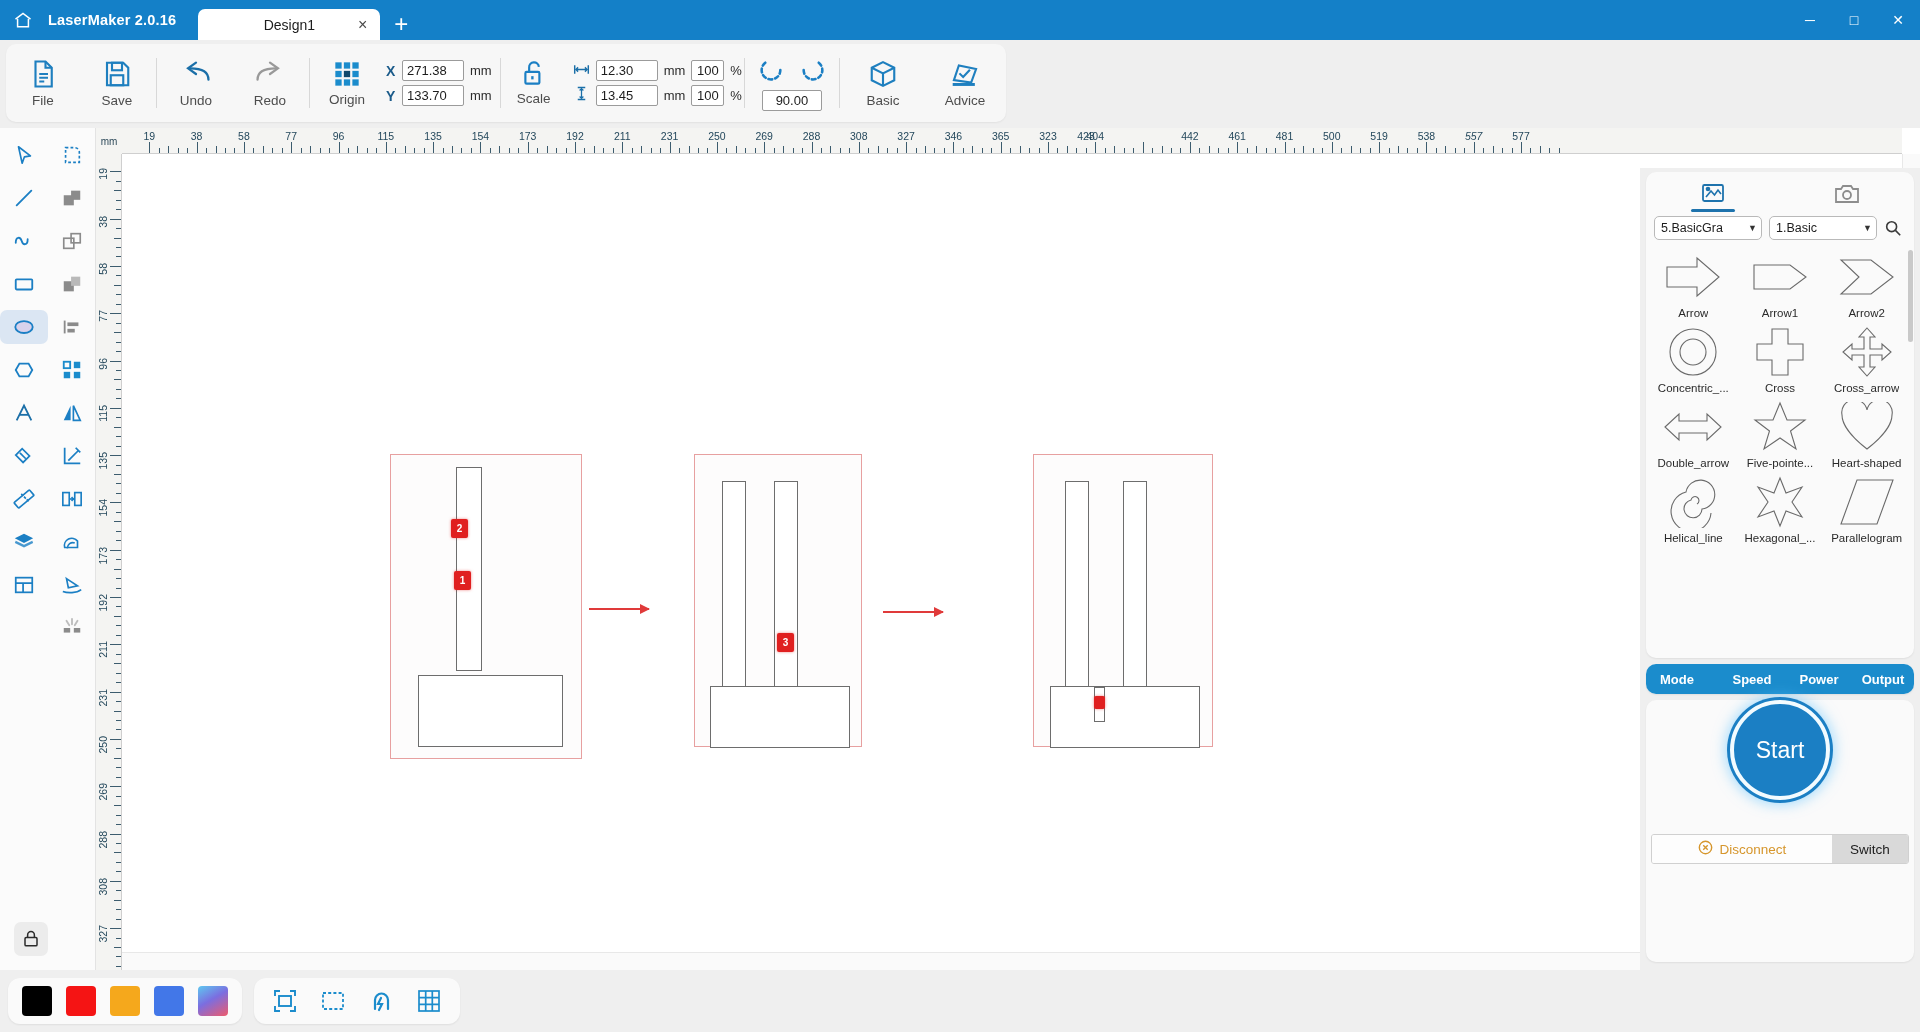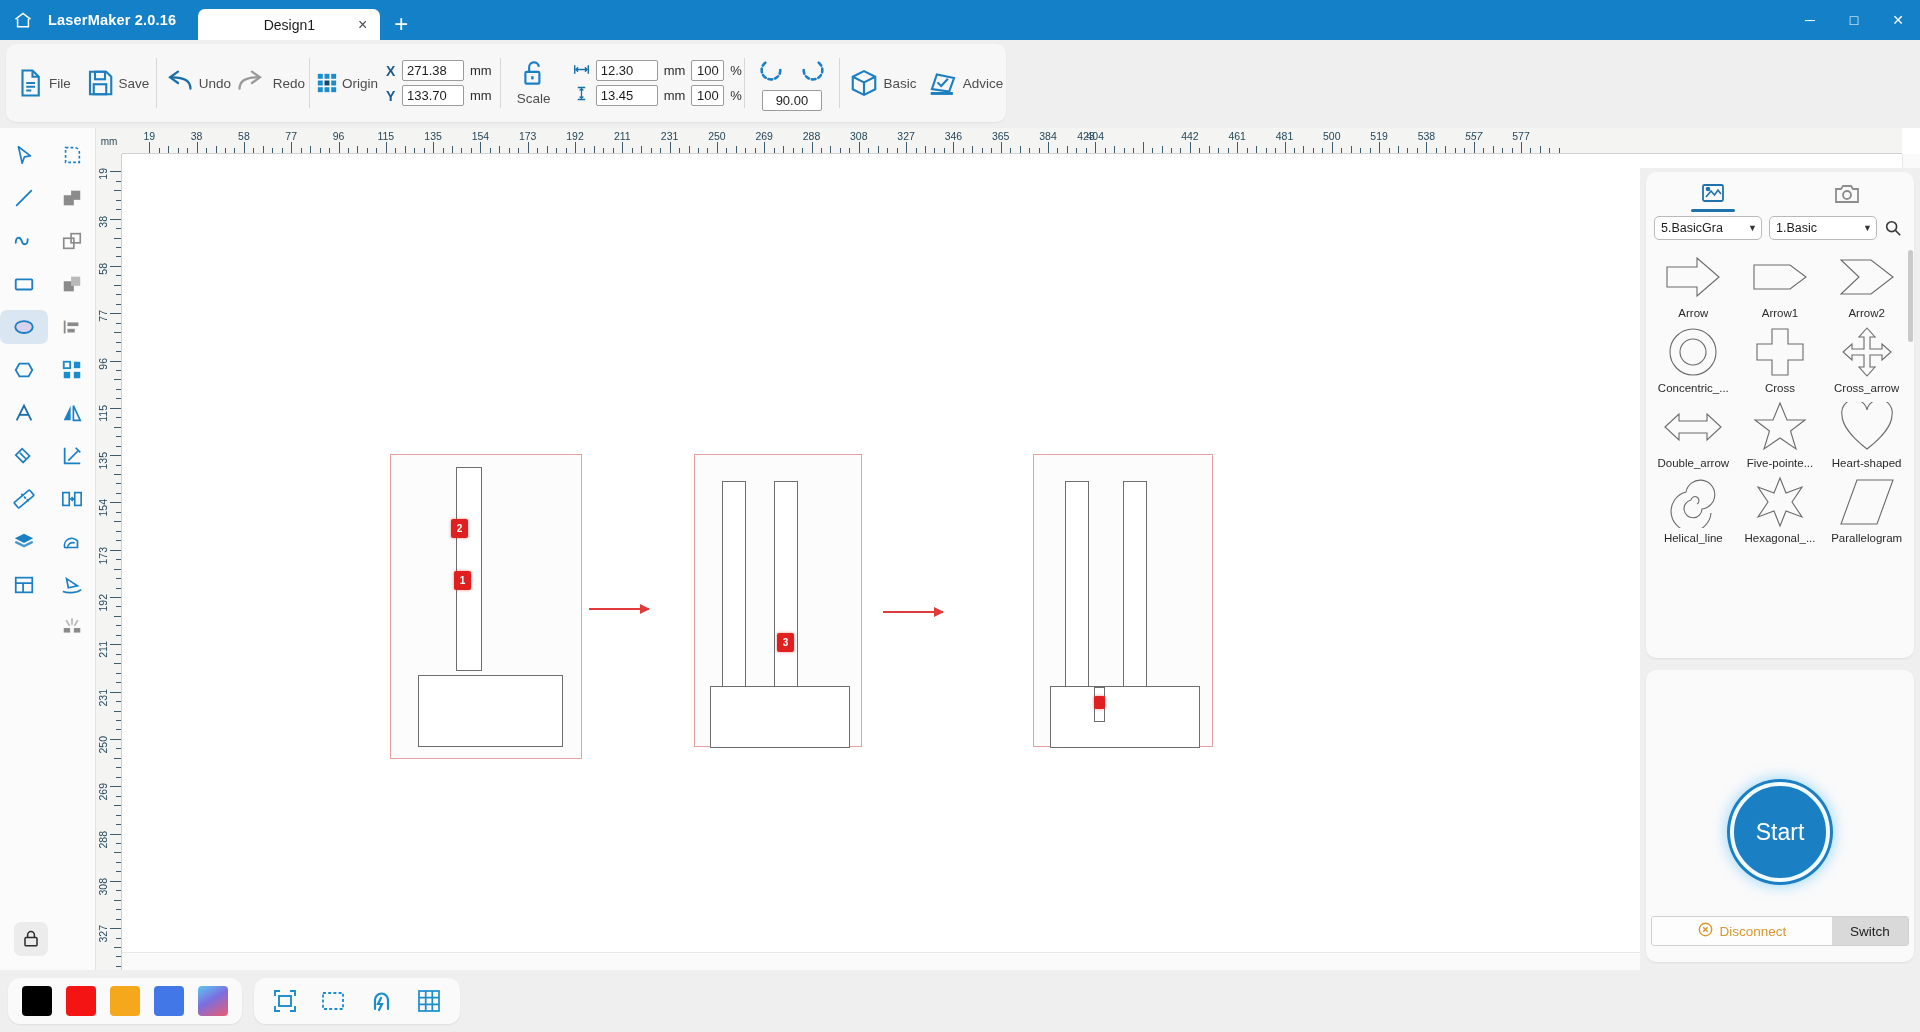--- a/index.html
+++ b/index.html
@@ -38,21 +38,21 @@
   .win-btn { width: 44px; height: 40px; display: flex; align-items: center; justify-content: center;
     color: #fff; font-size: 14px; cursor: pointer; }
 
   
   .ribbon { height: 88px; background: #efefef; display: flex; align-items: stretch; flex: 0 0 88px; position: relative; }
   .ribbon-card {
     background: #f7f7f7; border-radius: 10px; margin: 4px 0 6px 0; display: flex; align-items: stretch;
     box-shadow: 0 1px 2px rgba(0,0,0,.06);
   }
   .rb-item {
-    width: 74px; display: flex; flex-direction: row; align-items: center; justify-content: center;
+    width: 74px; display: flex; flex-direction: column; align-items: center; justify-content: center;
     gap: 4px; cursor: pointer;
   }
   .rb-label { font-size: 13.5px; color: #4d4d4d; }
   .rb-sep { width: 1px; background: #d8d8d8; margin: 14px 2px; }
 
   .coord-grp { display: flex; align-items: center; padding: 0 6px 0 4px; }
   .coord-rows { display: flex; flex-direction: column; gap: 4px; padding-left: 8px; }
   .coord-row { display: flex; align-items: center; gap: 6px; }
   .coord-axis { font-size: 14px; color: #1b5b8a; font-weight: bold; width: 10px; }
   .num-in {
@@ -164,21 +164,21 @@
      height: 30px; align-items: center; }
   .tbl-head div { color: #fff; font-size: 13px; font-weight: bold; text-align: center; }
   .tbl-head div:first-child { text-align: left; padding-left: 14px; }
   .tbl-row { display: grid; grid-template-columns: 72px 68px 66px 62px; height: 36px; align-items: center; }
   .mode-cell { display: flex; align-items: center; gap: 7px; padding-left: 12px; }
   .mode-color { width: 17px; height: 17px; background: #000; }
   .mode-text { font-size: 13.5px; color: #141414; font-weight: bold; }
   .tbl-row .num { font-size: 13px; color: #4c4c4c; text-align: center; }
   .eye-cell { display:flex; align-items:center; justify-content:center; cursor:pointer;}
 
-  .rp-run { flex: 1; display: flex; flex-direction: column; align-items: center; justify-content: flex-end;
+  .rp-run { flex: 1; display: flex; flex-direction: column; align-items: center; justify-content: flex-start;
      padding-bottom: 16px; position: relative; }
   .start-btn {
     width: 100px; height: 100px; border-radius: 50%; background: #1b7fc4;
     border: 4px solid #f2fbff; box-shadow: 0 0 0 3px #1b7fc4, 0 0 14px 4px rgba(80,190,255,.55);
     display: flex; align-items: center; justify-content: center; cursor: pointer;
     margin-bottom: 34px;
   }
   .start-lbl { color: #fff; font-size: 23px; }
   .conn-bar { display: flex; width: 258px; height: 30px; border: 1px solid #d0d0d0; border-radius: 3px; overflow: hidden; }
   .conn-left { flex: 1; background: #fdfdfd; display: flex; align-items: center; justify-content: center; gap: 7px; cursor:pointer;}
@@ -636,21 +636,21 @@
           <div class="tick" style="left: 876.32px; height: 7px;"></div>
           <div class="tick" style="left: 885.78px; height: 5px;"></div>
           <div class="tick" style="left: 895.24px; height: 5px;"></div>
           <div class="tick" style="left: 904.7px; height: 11px;"></div>
           <div class="rlabel" style="left: 904.7px;">365</div>
           <div class="tick" style="left: 914.16px; height: 5px;"></div>
           <div class="tick" style="left: 923.62px; height: 7px;"></div>
           <div class="tick" style="left: 933.08px; height: 5px;"></div>
           <div class="tick" style="left: 942.54px; height: 5px;"></div>
           <div class="tick" style="left: 952px; height: 11px;"></div>
-          <div class="rlabel" style="left: 952px;">384</div>
+          <div class="rlabel" style="left: 952px;">323</div>
           <div class="tick" style="left: 961.46px; height: 5px;"></div>
           <div class="tick" style="left: 970.92px; height: 7px;"></div>
           <div class="tick" style="left: 980.38px; height: 5px;"></div>
           <div class="tick" style="left: 989.84px; height: 5px;"></div>
           <div class="tick" style="left: 999.3px; height: 11px;"></div>
           <div class="rlabel" style="left: 999.3px;">404</div>
           <div class="tick" style="left: 1008.76px; height: 5px;"></div>
           <div class="tick" style="left: 1018.22px; height: 7px;"></div>
           <div class="tick" style="left: 1027.68px; height: 5px;"></div>
           <div class="tick" style="left: 1037.14px; height: 5px;"></div>
@@ -997,20 +997,26 @@
               </div>
               <div class="shape-name">Parallelogram</div>
             </div>
 
           </div>
           <div class="lib-sb"></div>
         </div>
       </div>
 
       <div class="rp-card rp-table">
+        <div class="tbl-head">
+          <div>Mode</div>
+          <div>Speed</div>
+          <div>Power</div>
+          <div>Output</div>
+        </div>
       </div>
 
       <div class="rp-card rp-run">
         <div class="start-btn">
           <span class="start-lbl">Start</span>
         </div>
         <div class="conn-bar">
           <div class="conn-left">
             <span>
               <svg width="15" height="15" viewBox="0 0 16 16" fill="none" stroke="#d6962c" stroke-width="1.5">

